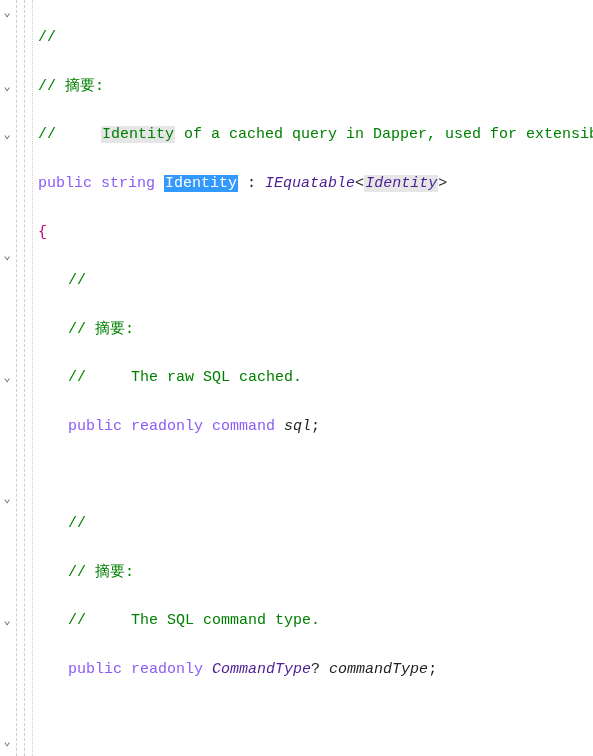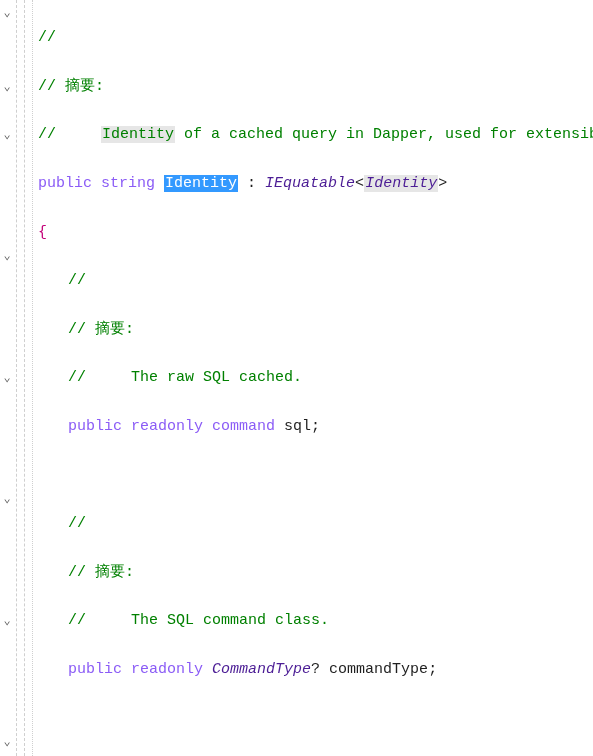--- a/index.html
+++ b/index.html
@@ -58,21 +58,21 @@
   .code {
     flex: 1;
     padding-top: 2px;
     line-height: 24.3px;
     white-space: pre;
   }
   .line { height: 24.3px; }
   .c-comment { color: #008000; }
   .c-keyword { color: #8b5cf6; }
   .c-type    { color: #4c1d95; font-style: italic; }
-  .c-ident   { color: #1f1f1f; }
+  .c-ident   { color: #1f1f1f; font-style: italic; }
   .c-punct   { color: #1f1f1f; }
   .c-brace   { color: #c30078; }
   .hl-sel {
     background: #3399ff;
     color: #ffffff;
     padding: 0 1px;
   }
   .hl-ref {
     background: #e6e6e6;
     padding: 0 1px;
@@ -124,21 +124,21 @@
 <div class="line ind1"><span class="c-comment">//     </span><span class="c-comment hl-ref">Identity</span><span class="c-comment"> of a cached query in Dapper, used for extensibility.</span></div>
 <div class="line ind1"><span class="c-keyword">public</span><span class="c-punct"> </span><span class="c-keyword">string</span><span class="c-punct"> </span><span class="hl-sel">Identity</span><span class="c-punct"> : </span><span class="c-type">IEquatable</span><span class="c-punct">&lt;</span><span class="c-type hl-ref">Identity</span><span class="c-punct">&gt;</span></div>
 <div class="line ind1"><span class="c-brace">{</span></div>
 <div class="line ind2"><span class="c-comment">//</span></div>
 <div class="line ind2"><span class="c-comment">// 摘要:</span></div>
 <div class="line ind2"><span class="c-comment">//     The raw SQL cached.</span></div>
 <div class="line ind2"><span class="c-keyword">public</span><span> </span><span class="c-keyword">readonly</span><span> </span><span class="c-keyword">command</span><span> </span><span class="c-ident">sql</span><span class="c-punct">;</span></div>
 <div class="line ind2"></div>
 <div class="line ind2"><span class="c-comment">//</span></div>
 <div class="line ind2"><span class="c-comment">// 摘要:</span></div>
-<div class="line ind2"><span class="c-comment">//     The SQL command class.</span></div>
+<div class="line ind2"><span class="c-comment">//     The SQL command type.</span></div>
 <div class="line ind2"><span class="c-keyword">public</span><span> </span><span class="c-keyword">readonly</span><span> </span><span class="c-type">CommandType</span><span class="c-punct">? </span><span class="c-ident">commandType</span><span class="c-punct">;</span></div>
 <div class="line ind2"></div>
 <div class="line ind2"></div>
 
 
 
 
 
 
 

